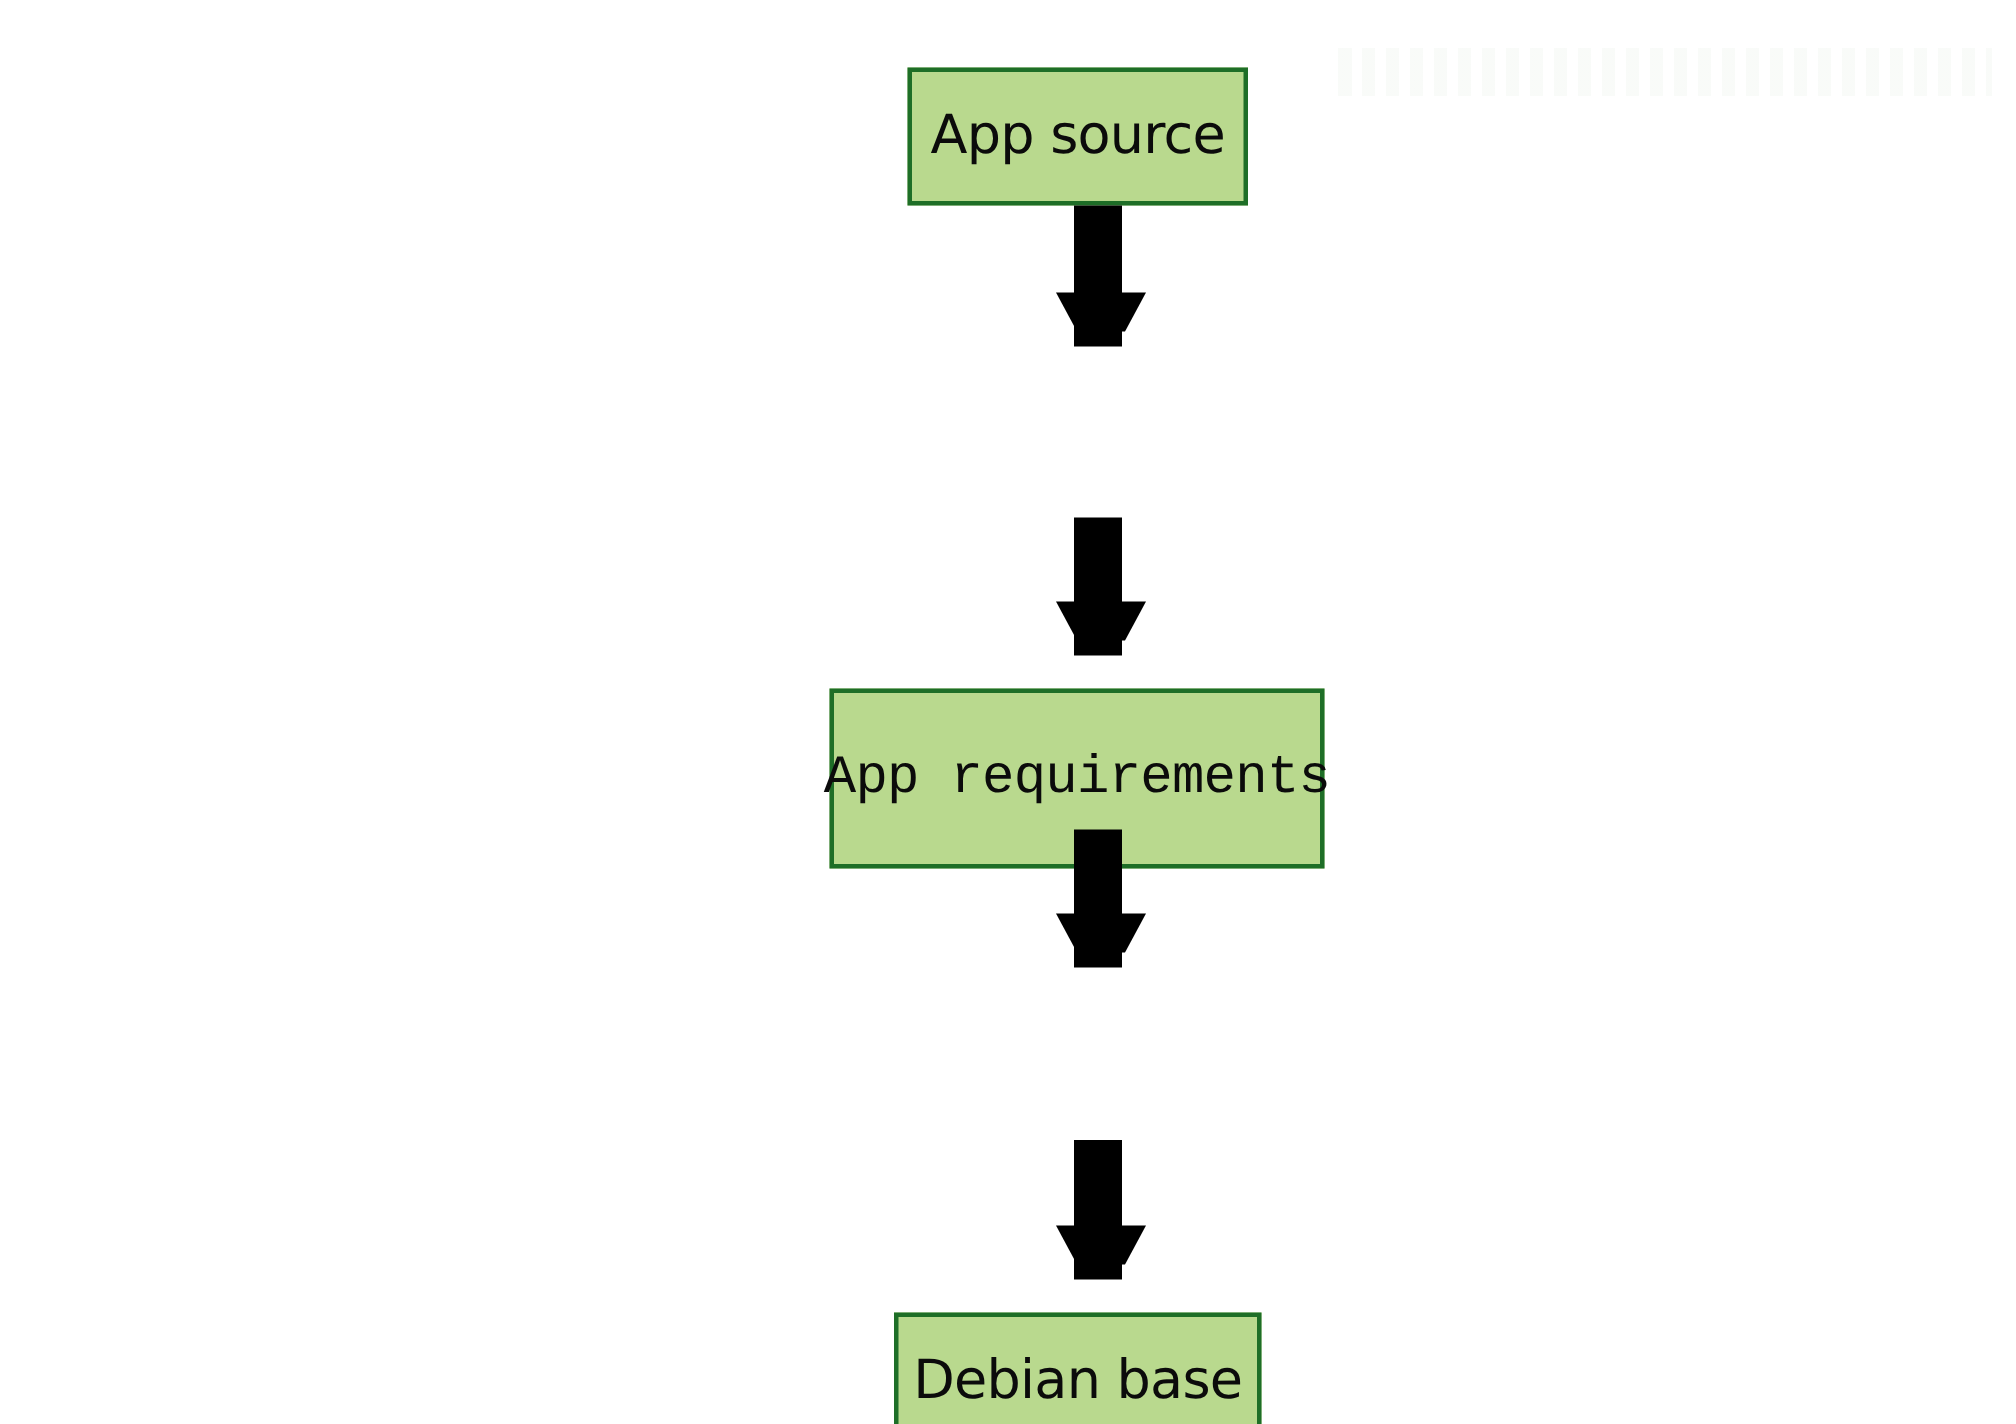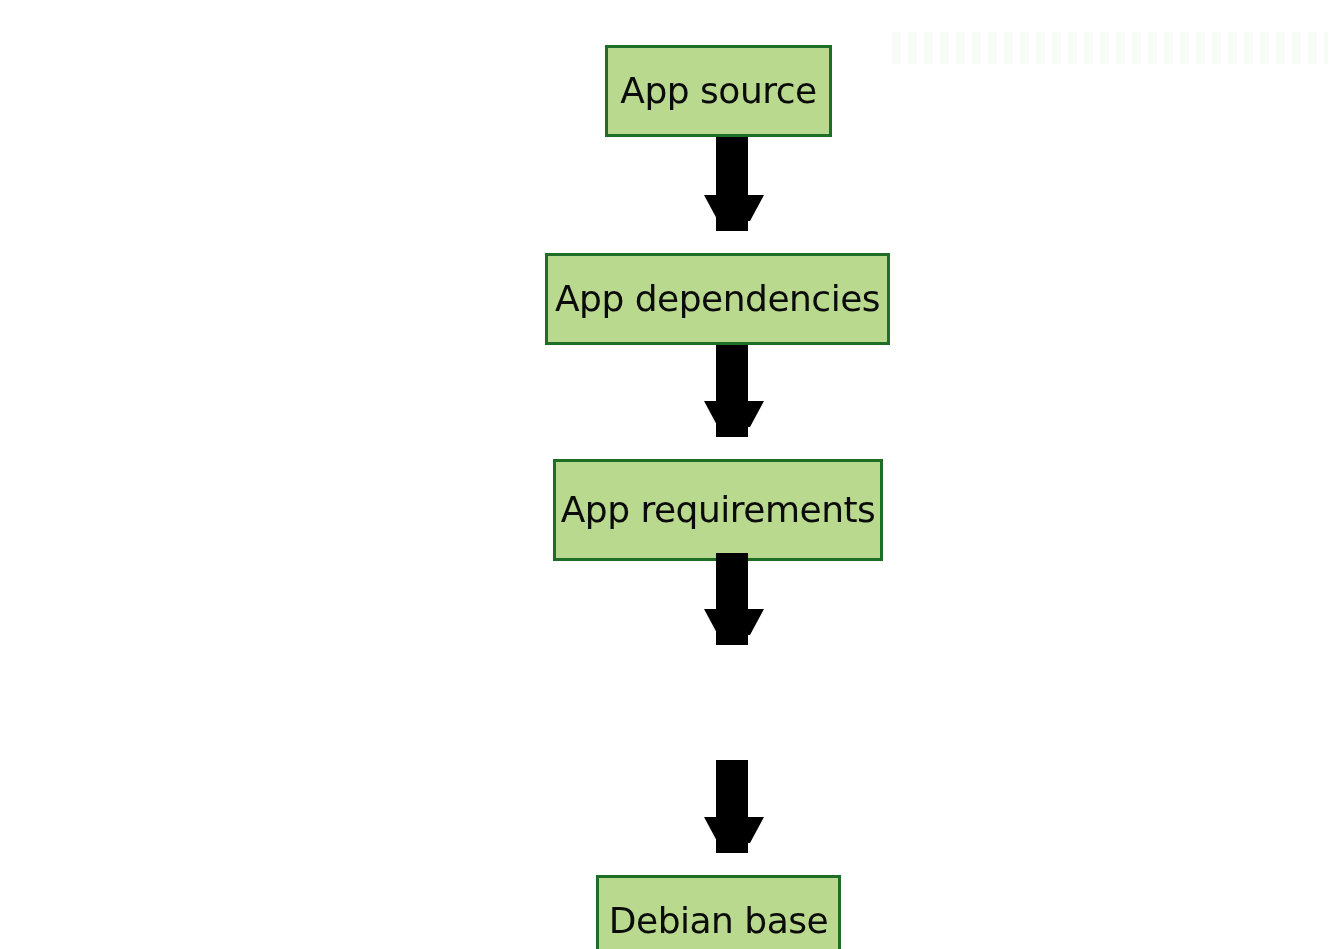--- a/index.html
+++ b/index.html
@@ -66,21 +66,21 @@
     background-image:
       repeating-linear-gradient(90deg,
         rgba(220, 232, 218, 0.35) 0px, rgba(220, 232, 218, 0.35) 9px,
         rgba(255, 255, 255, 0) 9px, rgba(255, 255, 255, 0) 16px);
     opacity: 0.5;
   }
 
   
   #node-0 { left: 573px; top: 13px;  width: 227px; height: 92px; }
   #node-1 { left: 513px; top: 221px; width: 345px; height: 92px; }
-  #node-2 { left: 521px; top: 427px; width: 330px; height: 102px; }
+  #node-2 { left: 521px; top: 427px; width: 330px; height: 120px; font-family: Liberation Mono, monospace; }
   #node-3 { left: 544px; top: 635px; width: 285px; height: 93px; }
   #node-4 { left: 564px; top: 843px; width: 245px; height: 92px; }
 
   
   #arrow-0 { left: 671px; top: 105px; height: 116px; }
   #arrow-1 { left: 671px; top: 313px; height: 114px; }
   #arrow-2 { left: 671px; top: 521px; height: 114px; }
   #arrow-3 { left: 671px; top: 728px; height: 115px; }
 </style>
 </head>
@@ -92,23 +92,20 @@
 
   <div class="node" id="node-0">
     <span class="node-label">App source</span>
   </div>
 
   <div class="arrow" id="arrow-0">
     <div class="shaft"></div>
     <div class="head"></div>
   </div>
 
-  <div class="node" id="node-1">
-    <span class="node-label">App dependencies</span>
-  </div>
 
   <div class="arrow" id="arrow-1">
     <div class="shaft"></div>
     <div class="head"></div>
   </div>
 
   <div class="node" id="node-2">
     <span class="node-label">App requirements</span>
   </div>
 

